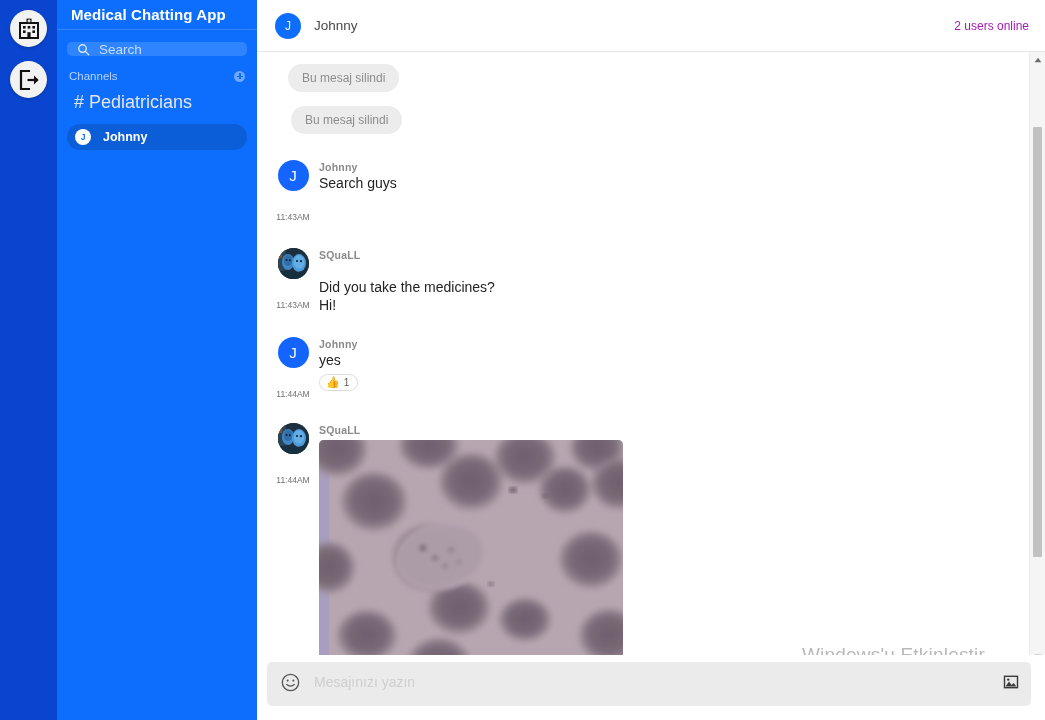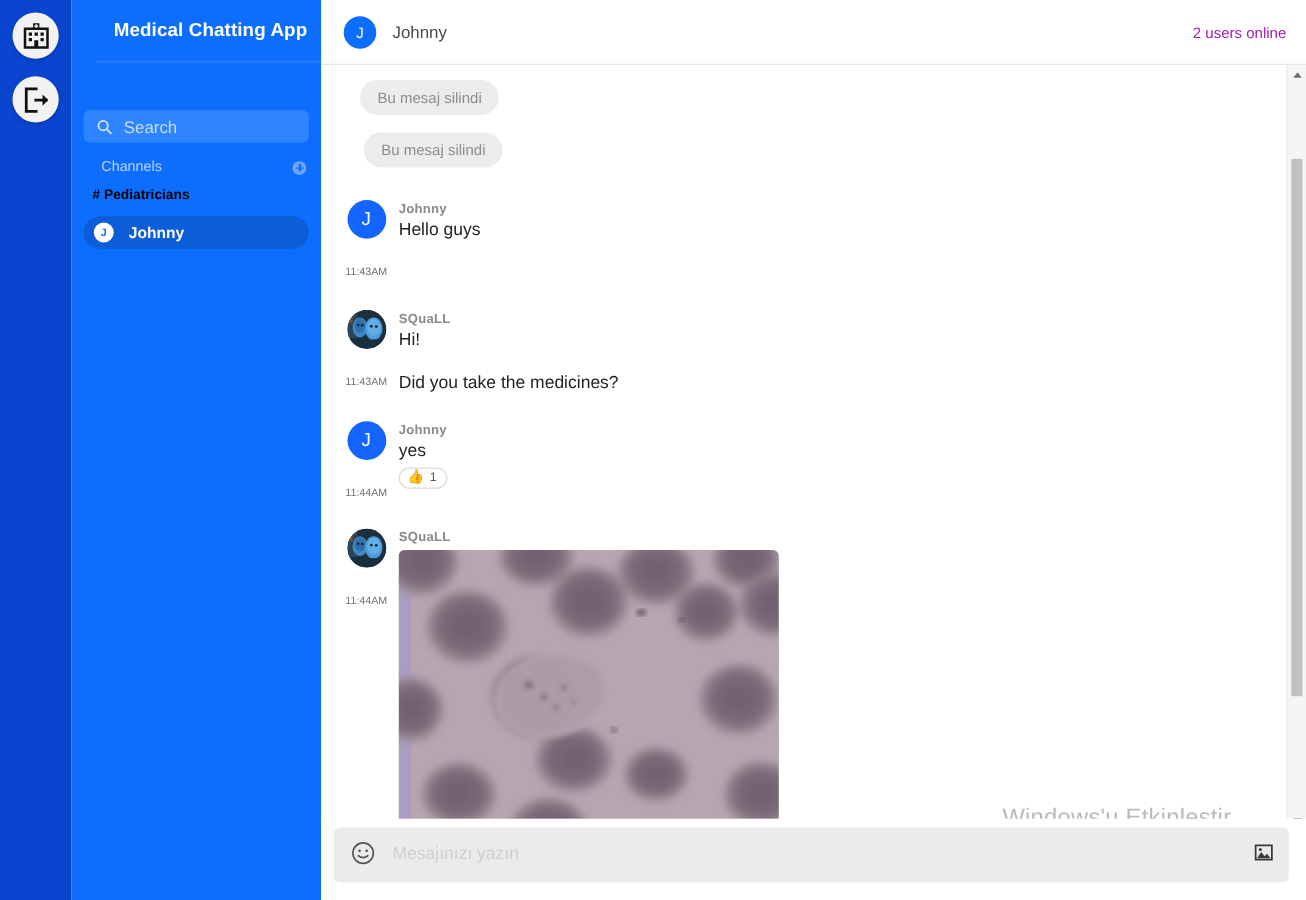--- a/index.html
+++ b/index.html
@@ -46,59 +46,56 @@
   
   .sidebar {
     width: 200px;
     flex: 0 0 200px;
     height: 720px;
     background: #0d6efd;
     display: flex;
     flex-direction: column;
   }
   .sb-header {
-    height: 50px;
+    height: 30px;
     display: flex;
     align-items: center;
     padding: 0 0 0 14px;
     border-bottom: 1px solid rgba(255,255,255,.16);
-    margin-left: 20px;
   }
   .sb-title {
     color: #ffffff;
     font-size: 15px;
     font-weight: bold;
     letter-spacing: .1px;
   }
   .sb-body { padding: 12px 10px 0 10px; }
   .search-box {
-    height: 26px;
+    height: 14px;
     background: #2f85ff;
     border-radius: 5px;
     display: flex;
     align-items: center;
     padding: 0 10px;
     cursor: text;
-    margin-top: 26px;
   }
   .search-box svg { flex: 0 0 auto; }
   .search-ph {
     color: #c8dcff;
     font-size: 13.5px;
     margin-left: 9px;
     user-select: none;
   }
   .sb-section {
     display: flex;
     align-items: center;
     justify-content: space-between;
     margin-top: 11px;
     padding: 0 2px 0 2px;
     height: 18px;
-    margin-left: 12px;
   }
   .sb-section-label {
     color: #b9d2ff;
     font-size: 11.5px;
   }
   .plus-btn {
     width: 11px; height: 11px;
     border-radius: 50%;
     background: #6ea7ff;
     position: relative;
@@ -107,23 +104,23 @@
   }
   .plus-btn:before, .plus-btn:after {
     content: "";
     position: absolute;
     background: #0d6efd;
   }
   .plus-btn:before { left: 2.5px; top: 5px; width: 6px; height: 1.5px; }
   .plus-btn:after  { top: 2.5px; left: 5px; height: 6px; width: 1.5px; }
 
   .chan-item {
-    color: #000000;
-    font-size: 11px;
-    font-weight: bold;
+    color: #e5e5e5;
+    font-size: 18px;
+    font-weight: normal;
     padding: 7px 2px 7px 7px;
     cursor: pointer;
     border-radius: 14px;
   }
   .dm-item {
     display: flex;
     align-items: center;
     padding: 5px 8px;
     border-radius: 14px;
     cursor: pointer;
@@ -435,21 +432,21 @@
         <span class="deleted-bubble">Bu mesaj silindi</span>
       </div>
 
       <div class="msg" style="margin-top:26px;">
         <div class="msg-gutter">
           <div class="av letter">J</div>
           <div class="msg-time">11:43AM</div>
         </div>
         <div class="msg-body">
           <div class="msg-author">Johnny</div>
-          <div class="msg-text">Hello guys</div>
+          <div class="msg-text">Search guys</div>
         </div>
       </div>
 
       <div class="msg" style="margin-top:26px;">
         <div class="msg-gutter">
           <div class="av photo">
             <svg width="31" height="31" viewBox="0 0 31 31">
               <rect width="31" height="31" fill="#1d2f3d"></rect>
               <rect x="0" y="0" width="8" height="31" fill="#2a4558"></rect>
               <ellipse cx="10" cy="14" rx="6" ry="8" fill="#3f86c4"></ellipse>
@@ -461,22 +458,22 @@
               <circle cx="19" cy="13" r="1.1" fill="#0c2236"></circle>
               <circle cx="23" cy="13.2" r="1.1" fill="#0c2236"></circle>
               <path d="M0 24 Q8 20 15 26 Q23 21 31 25 L31 31 L0 31 Z" fill="#16303f"></path>
               <rect x="0" y="0" width="4" height="10" fill="#8a4b2a"></rect>
             </svg>
           </div>
           <div class="msg-time">11:43AM</div>
         </div>
         <div class="msg-body">
           <div class="msg-author">SQuaLL</div>
+          <div class="msg-text follow">Did you take the medicines?</div>
           <div class="msg-text">Hi!</div>
-          <div class="msg-text follow">Did you take the medicines?</div>
         </div>
       </div>
 
       <div class="msg" style="margin-top:24px;">
         <div class="msg-gutter">
           <div class="av letter">J</div>
           <div class="msg-time">11:44AM</div>
         </div>
         <div class="msg-body">
           <div class="msg-author">Johnny</div>

